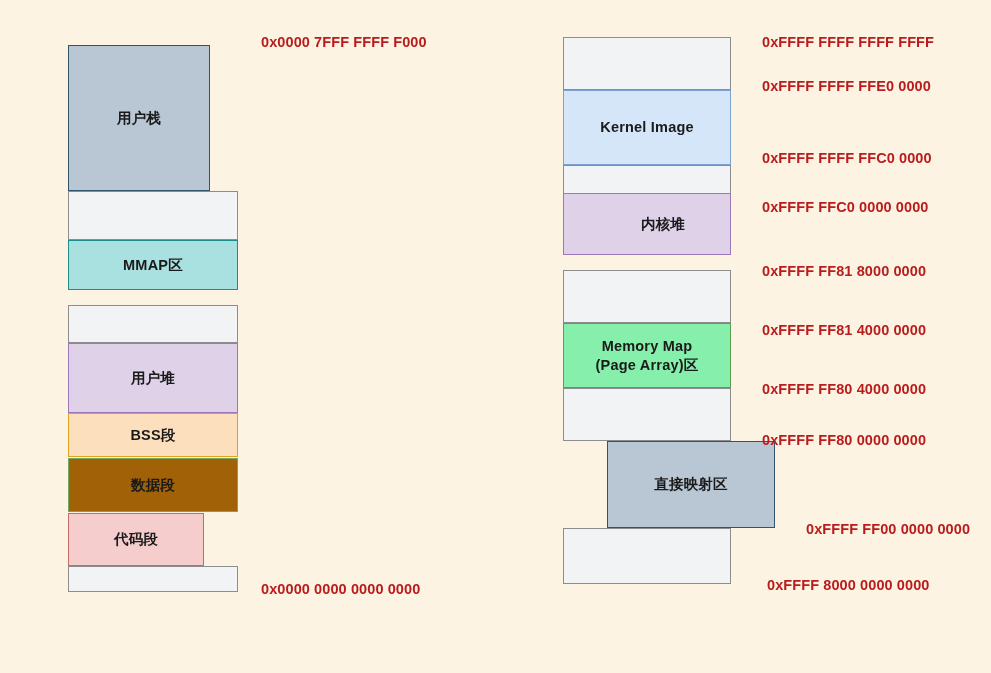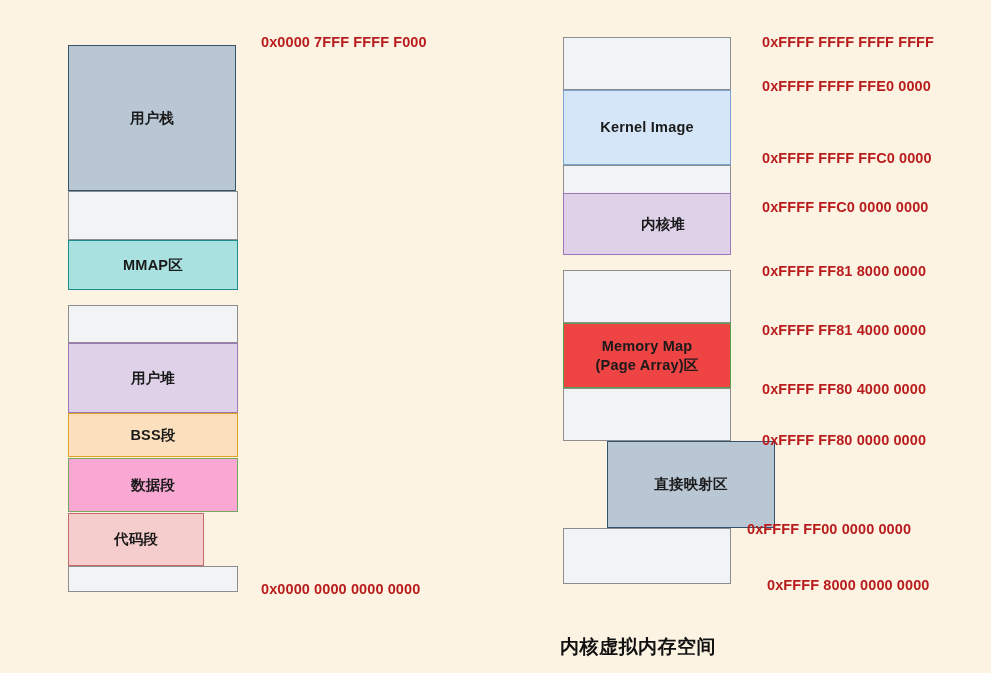--- a/index.html
+++ b/index.html
@@ -76,54 +76,54 @@
   }
   #caption-process { left: 59px; top: 634px; }
   #caption-kernel  { left: 560px; top: 634px; }
 </style>
 </head>
 <body style="background: rgb(253, 243, 227);">
 
 <div class="canvas">
 
   <div class="mem-column" id="process-column">
-      <div class="block" style="top: 4px; height: 146px; width: 168px; background: rgb(185, 199, 212); border: 1px solid rgb(49, 83, 107);">
+      <div class="block" style="top: 4px; height: 146px; width: 142px; background: rgb(185, 199, 212); border: 1px solid rgb(49, 83, 107);">
         <span class="label">用户栈</span>
       </div>
       <div class="block gap" style="top: 150px; height: 49px; width: 170px; background: rgb(242, 243, 244); border: 1px solid rgb(141, 141, 141);"></div>
       <div class="block" style="top: 199px; height: 50px; width: 170px; background: rgb(169, 224, 224); border: 1px solid rgb(31, 140, 140);">
         <span class="label">MMAP区</span>
       </div>
       <div class="block gap" style="top: 264px; height: 38px; width: 170px; background: rgb(242, 243, 244); border: 1px solid rgb(141, 141, 141);"></div>
       <div class="block" style="top: 302px; height: 70px; width: 170px; background: rgb(222, 209, 232); border: 1px solid rgb(156, 120, 187);">
         <span class="label">用户堆</span>
       </div>
       <div class="block" style="top: 372px; height: 44px; width: 170px; background: rgb(252, 224, 189); border: 1px solid rgb(224, 160, 32);">
         <span class="label">BSS段</span>
       </div>
-      <div class="block" style="top: 417px; height: 54px; width: 170px; background: #f9a8d4; border: 1px solid rgb(114, 168, 96);">
+      <div class="block" style="top: 417px; height: 54px; width: 170px; background: #a16207; border: 1px solid rgb(114, 168, 96);">
         <span class="label">数据段</span>
       </div>
       <div class="block" style="top: 472px; height: 53px; width: 136px; background: rgb(246, 205, 205); border: 1px solid rgb(195, 106, 106);">
         <span class="label">代码段</span>
       </div>
       <div class="block gap" style="top: 525px; height: 26px; width: 170px; background: rgb(242, 243, 244); border: 1px solid rgb(141, 141, 141);"></div>
     </div>
 
   <div class="mem-column" id="kernel-column">
       <div class="block gap" style="top: 2px; height: 53px; width: 168px; background: rgb(242, 243, 244); border: 1px solid rgb(141, 141, 141);"></div>
       <div class="block" style="top: 55px; height: 75px; width: 168px; background: rgb(214, 230, 249); border: 1px solid rgb(122, 163, 212);">
         <span class="label">Kernel Image</span>
       </div>
       <div class="block gap" style="top: 130px; height: 43px; width: 168px; background: rgb(242, 243, 244); border: 1px solid rgb(141, 141, 141);"></div>
       <div class="block" style="top: 158px; height: 62px; width: 168px; background: rgb(222, 209, 232); border: 1px solid rgb(156, 120, 187); padding-left: 32px;">
         <span class="label">内核堆</span>
       </div>
       <div class="block gap" style="top: 235px; height: 53px; width: 168px; background: rgb(242, 243, 244); border: 1px solid rgb(141, 141, 141);"></div>
-      <div class="block" style="top: 288px; height: 65px; width: 168px; background: #ef4444; border: 1px solid rgb(90, 160, 74);">
+      <div class="block" style="top: 288px; height: 65px; width: 168px; background: #86efac; border: 1px solid rgb(90, 160, 74);">
         <span class="label">Memory Map
 (Page Array)区</span>
       </div>
       <div class="block gap" style="top: 353px; height: 53px; width: 168px; background: rgb(242, 243, 244); border: 1px solid rgb(141, 141, 141);"></div>
       <div class="block" style="top: 406px; height: 87px; width: 168px; background: rgb(185, 199, 212); border: 1px solid rgb(49, 83, 107); margin-left: 44px;">
         <span class="label">直接映射区</span>
       </div>
       <div class="block gap" style="top: 493px; height: 56px; width: 168px; background: rgb(242, 243, 244); border: 1px solid rgb(141, 141, 141);"></div>
     </div>
 
@@ -131,19 +131,18 @@
       <div class="addr" style="left: 261px; top: 34px;">0x0000 7FFF FFFF F000</div>
       <div class="addr" style="left: 261px; top: 581px;">0x0000 0000 0000 0000</div>
       <div class="addr" style="left: 762px; top: 34px;">0xFFFF FFFF FFFF FFFF</div>
       <div class="addr" style="left: 762px; top: 78px;">0xFFFF FFFF FFE0 0000</div>
       <div class="addr" style="left: 762px; top: 150px;">0xFFFF FFFF FFC0 0000</div>
       <div class="addr" style="left: 762px; top: 199px;">0xFFFF FFC0 0000 0000</div>
       <div class="addr" style="left: 762px; top: 263px;">0xFFFF FF81 8000 0000</div>
       <div class="addr" style="left: 762px; top: 322px;">0xFFFF FF81 4000 0000</div>
       <div class="addr" style="left: 762px; top: 381px;">0xFFFF FF80 4000 0000</div>
       <div class="addr" style="left: 762px; top: 432px;">0xFFFF FF80 0000 0000</div>
-      <div class="addr" style="left: 747px; top: 521px; text-align: center;">0xFFFF FF00 0000 0000</div>
+      <div class="addr" style="left: 806px; top: 521px; text-align: center;">0xFFFF FF00 0000 0000</div>
       <div class="addr" style="left: 767px; top: 577px;">0xFFFF 8000 0000 0000</div>
     </div>
 
-  <div class="caption" id="caption-kernel">内核虚拟内存空间</div>
 
 </div>
 
 </body></html>

